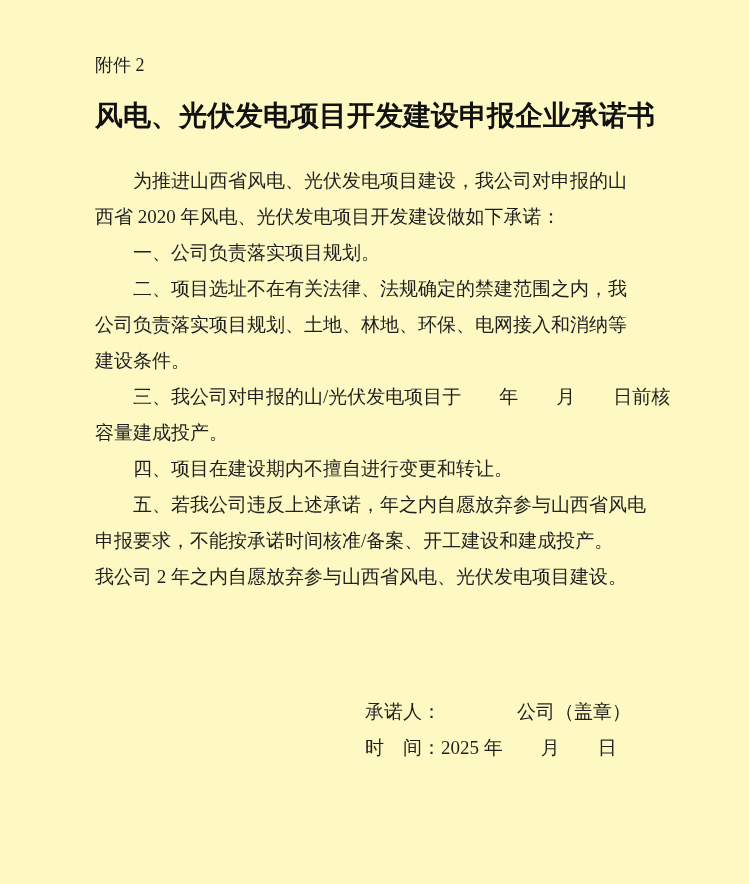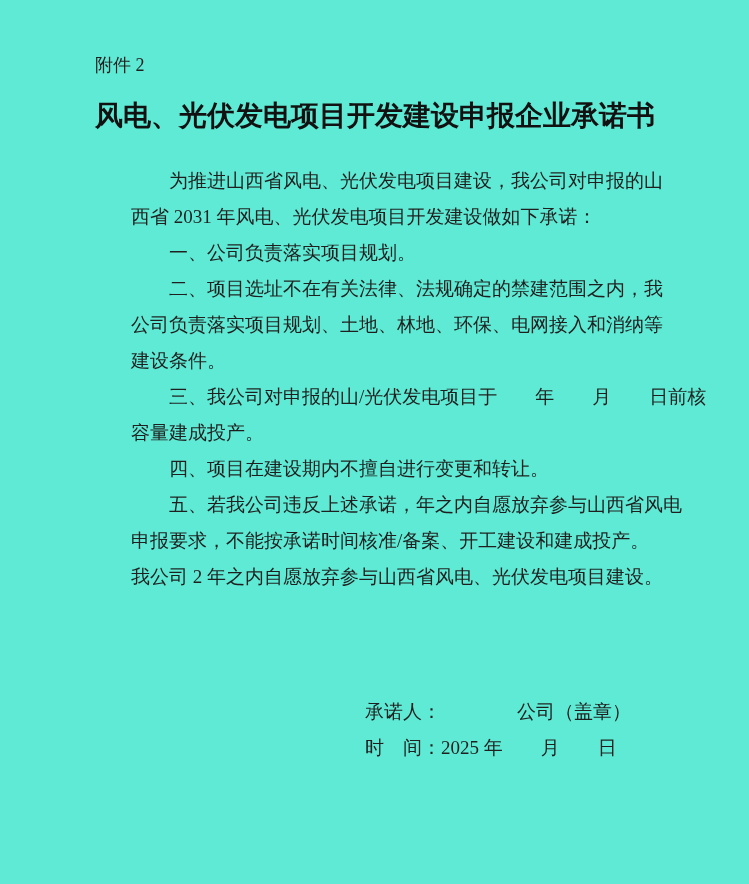--- a/index.html
+++ b/index.html
@@ -4,21 +4,21 @@
 <style>
   html, body {
     margin: 0;
     padding: 0;
     background: #ffffff;
   }
   .page {
     position: relative;
     width: 749px;
     height: 884px;
-    background: #5eead4;
+    background: #fef9c3;
     overflow: hidden;
     font-family: "Liberation Serif", "DejaVu Serif", serif;
     color: #1f1f1f;
   }
   .attachment-label {
     position: absolute;
     left: 95px;
     top: 50px;
     font-size: 18px;
     line-height: 30px;
@@ -40,21 +40,20 @@
     position: absolute;
     left: 95px;
     top: 163px;
     width: 560px;
   }
   .line {
     height: 36px;
     line-height: 36px;
     font-size: 19px;
     white-space: pre;
-    margin-left: 36px;
   }
   .line.indent {
     padding-left: 38px; 
   }
   .signature-block {
     position: absolute;
     left: 365px;
     top: 694px;
   }
   .sig-line {
@@ -68,21 +67,21 @@
 <body>
 
 <div class="page">
 
   <div class="attachment-label">附件 2</div>
 
   <div class="doc-title">风电、光伏发电项目开发建设申报企业承诺书</div>
 
   <div class="doc-body">
       <div class="line indent">为推进山西省风电、光伏发电项目建设，我公司对申报的山</div>
-      <div class="line">西省 2031 年风电、光伏发电项目开发建设做如下承诺：</div>
+      <div class="line">西省 2020 年风电、光伏发电项目开发建设做如下承诺：</div>
       <div class="line indent">一、公司负责落实项目规划。</div>
       <div class="line indent">二、项目选址不在有关法律、法规确定的禁建范围之内，我</div>
       <div class="line">公司负责落实项目规划、土地、林地、环保、电网接入和消纳等</div>
       <div class="line">建设条件。</div>
       <div class="line indent">三、我公司对申报的山/光伏发电项目于　　年　　月　　日前核</div>
       <div class="line">容量建成投产。</div>
       <div class="line indent">四、项目在建设期内不擅自进行变更和转让。</div>
       <div class="line indent">五、若我公司违反上述承诺，年之内自愿放弃参与山西省风电</div>
       <div class="line">申报要求，不能按承诺时间核准/备案、开工建设和建成投产。</div>
       <div class="line">我公司 2 年之内自愿放弃参与山西省风电、光伏发电项目建设。</div>

